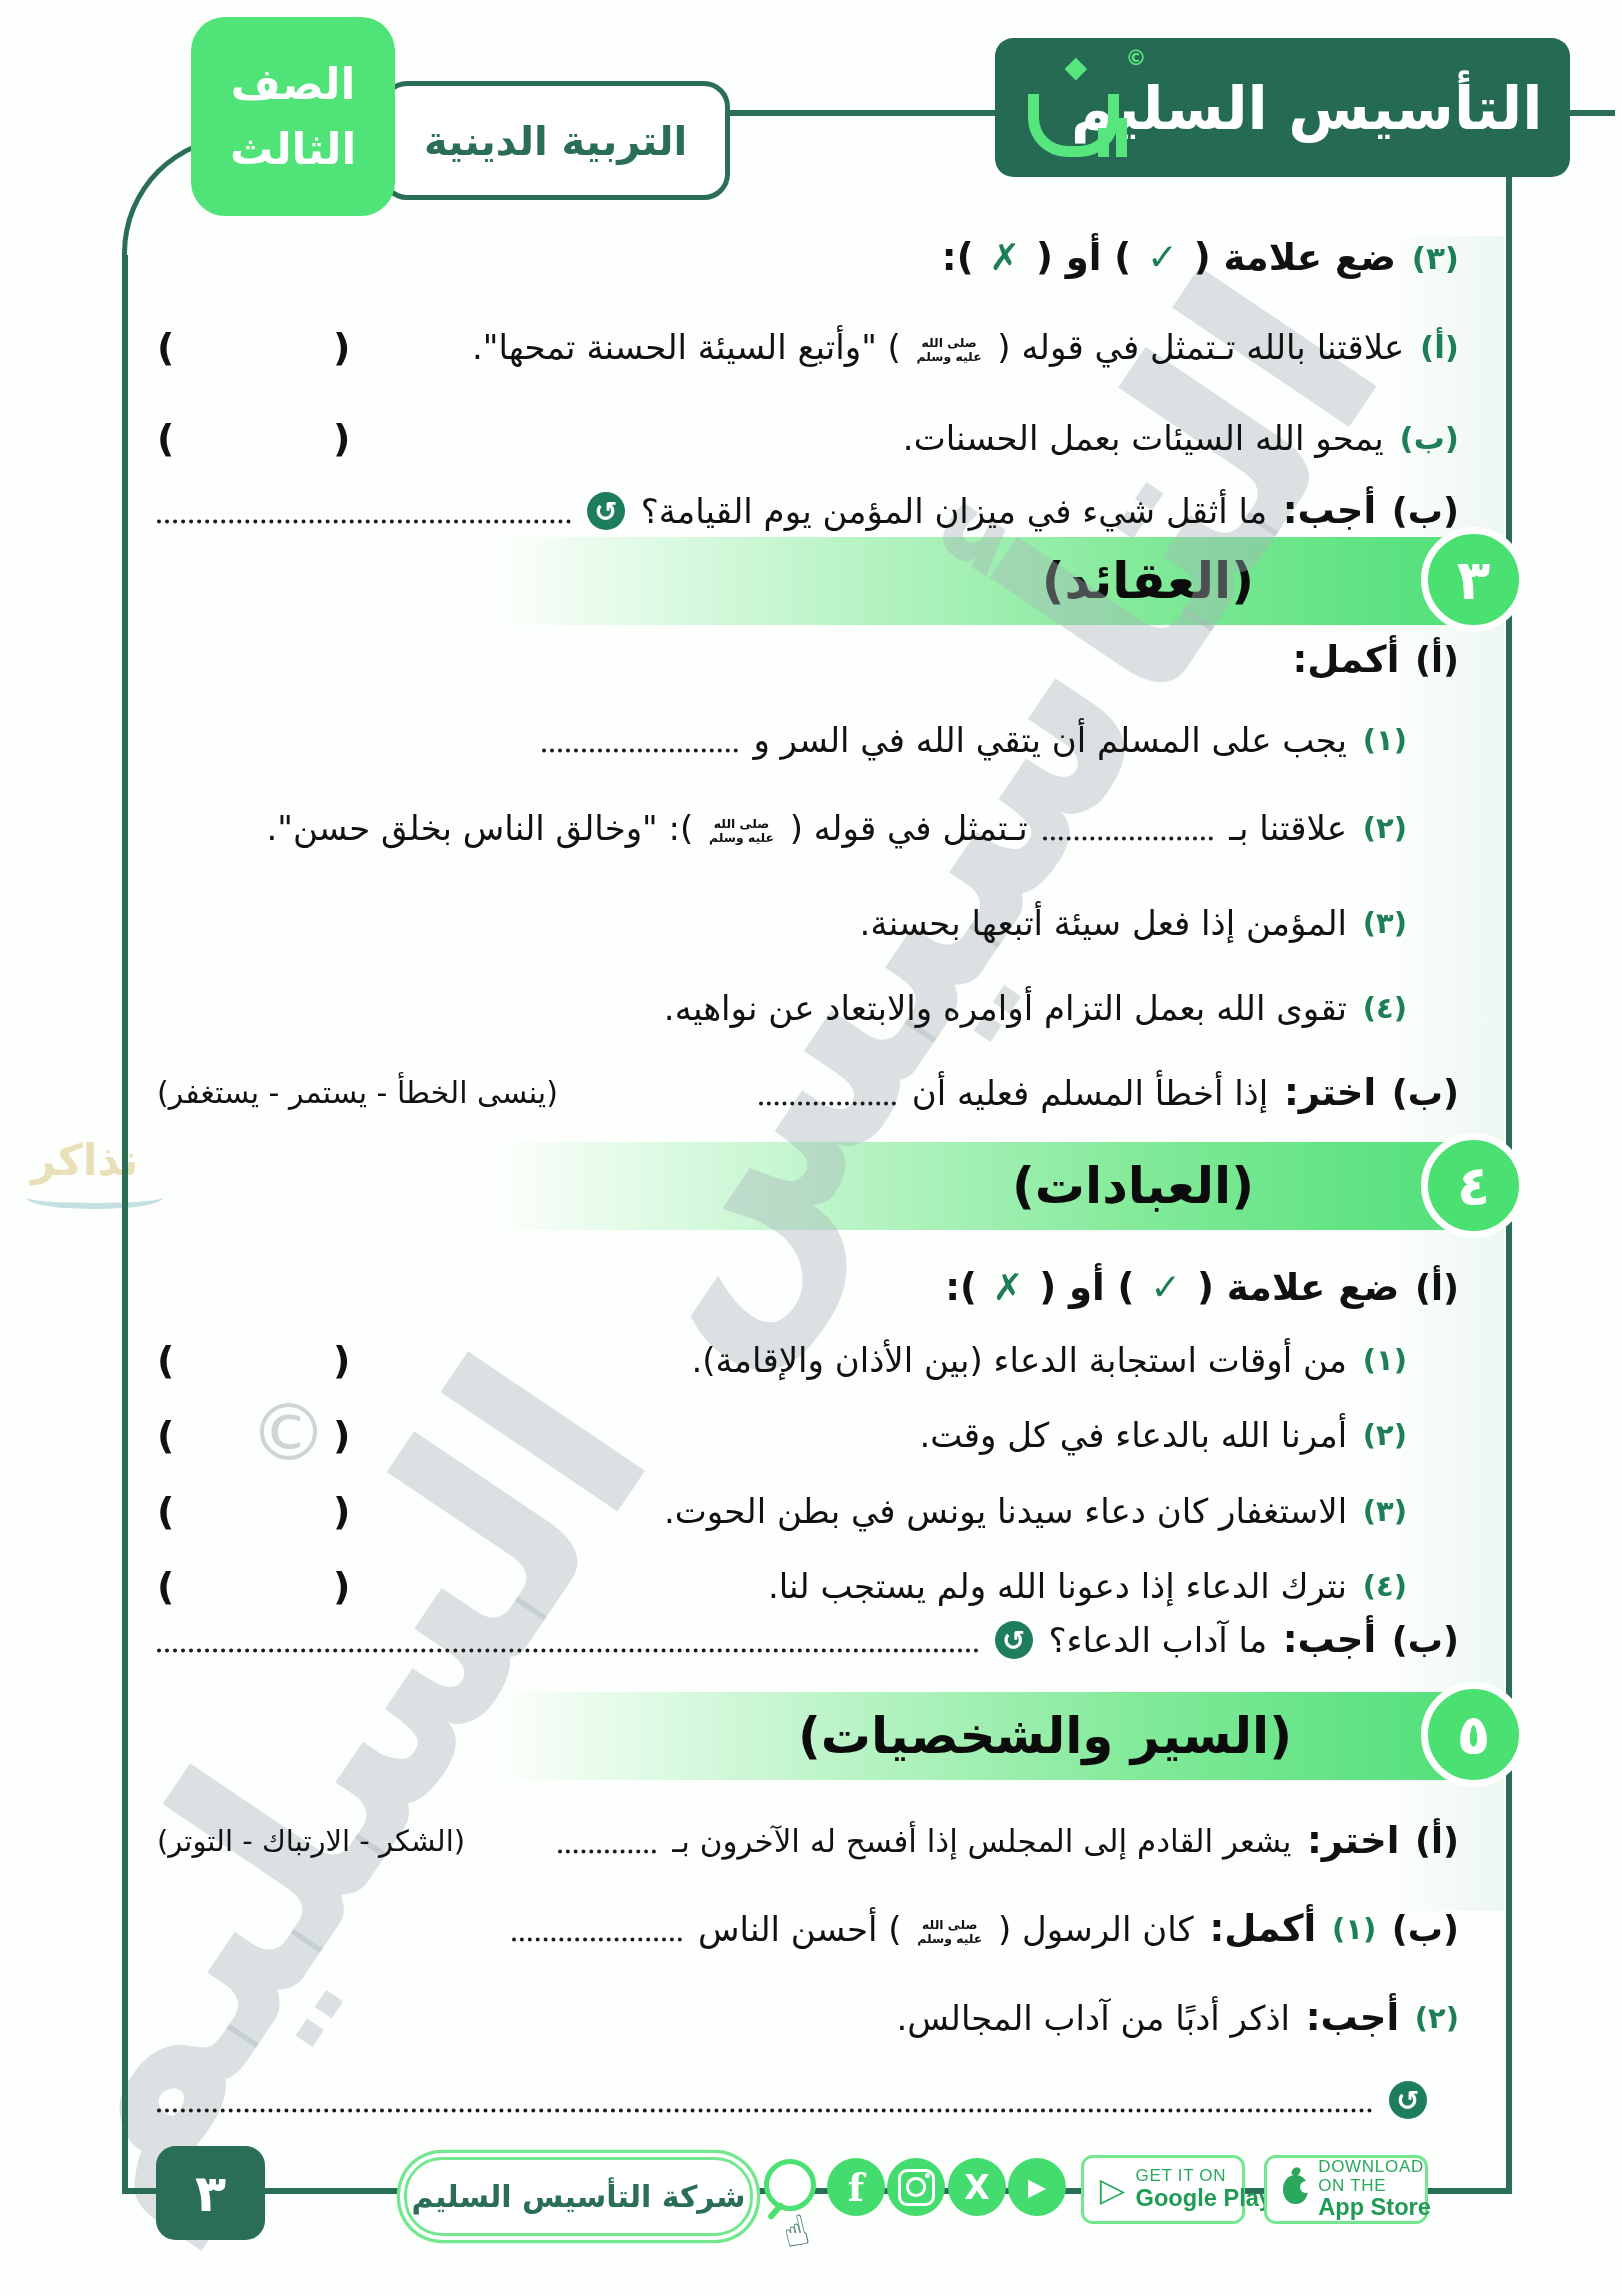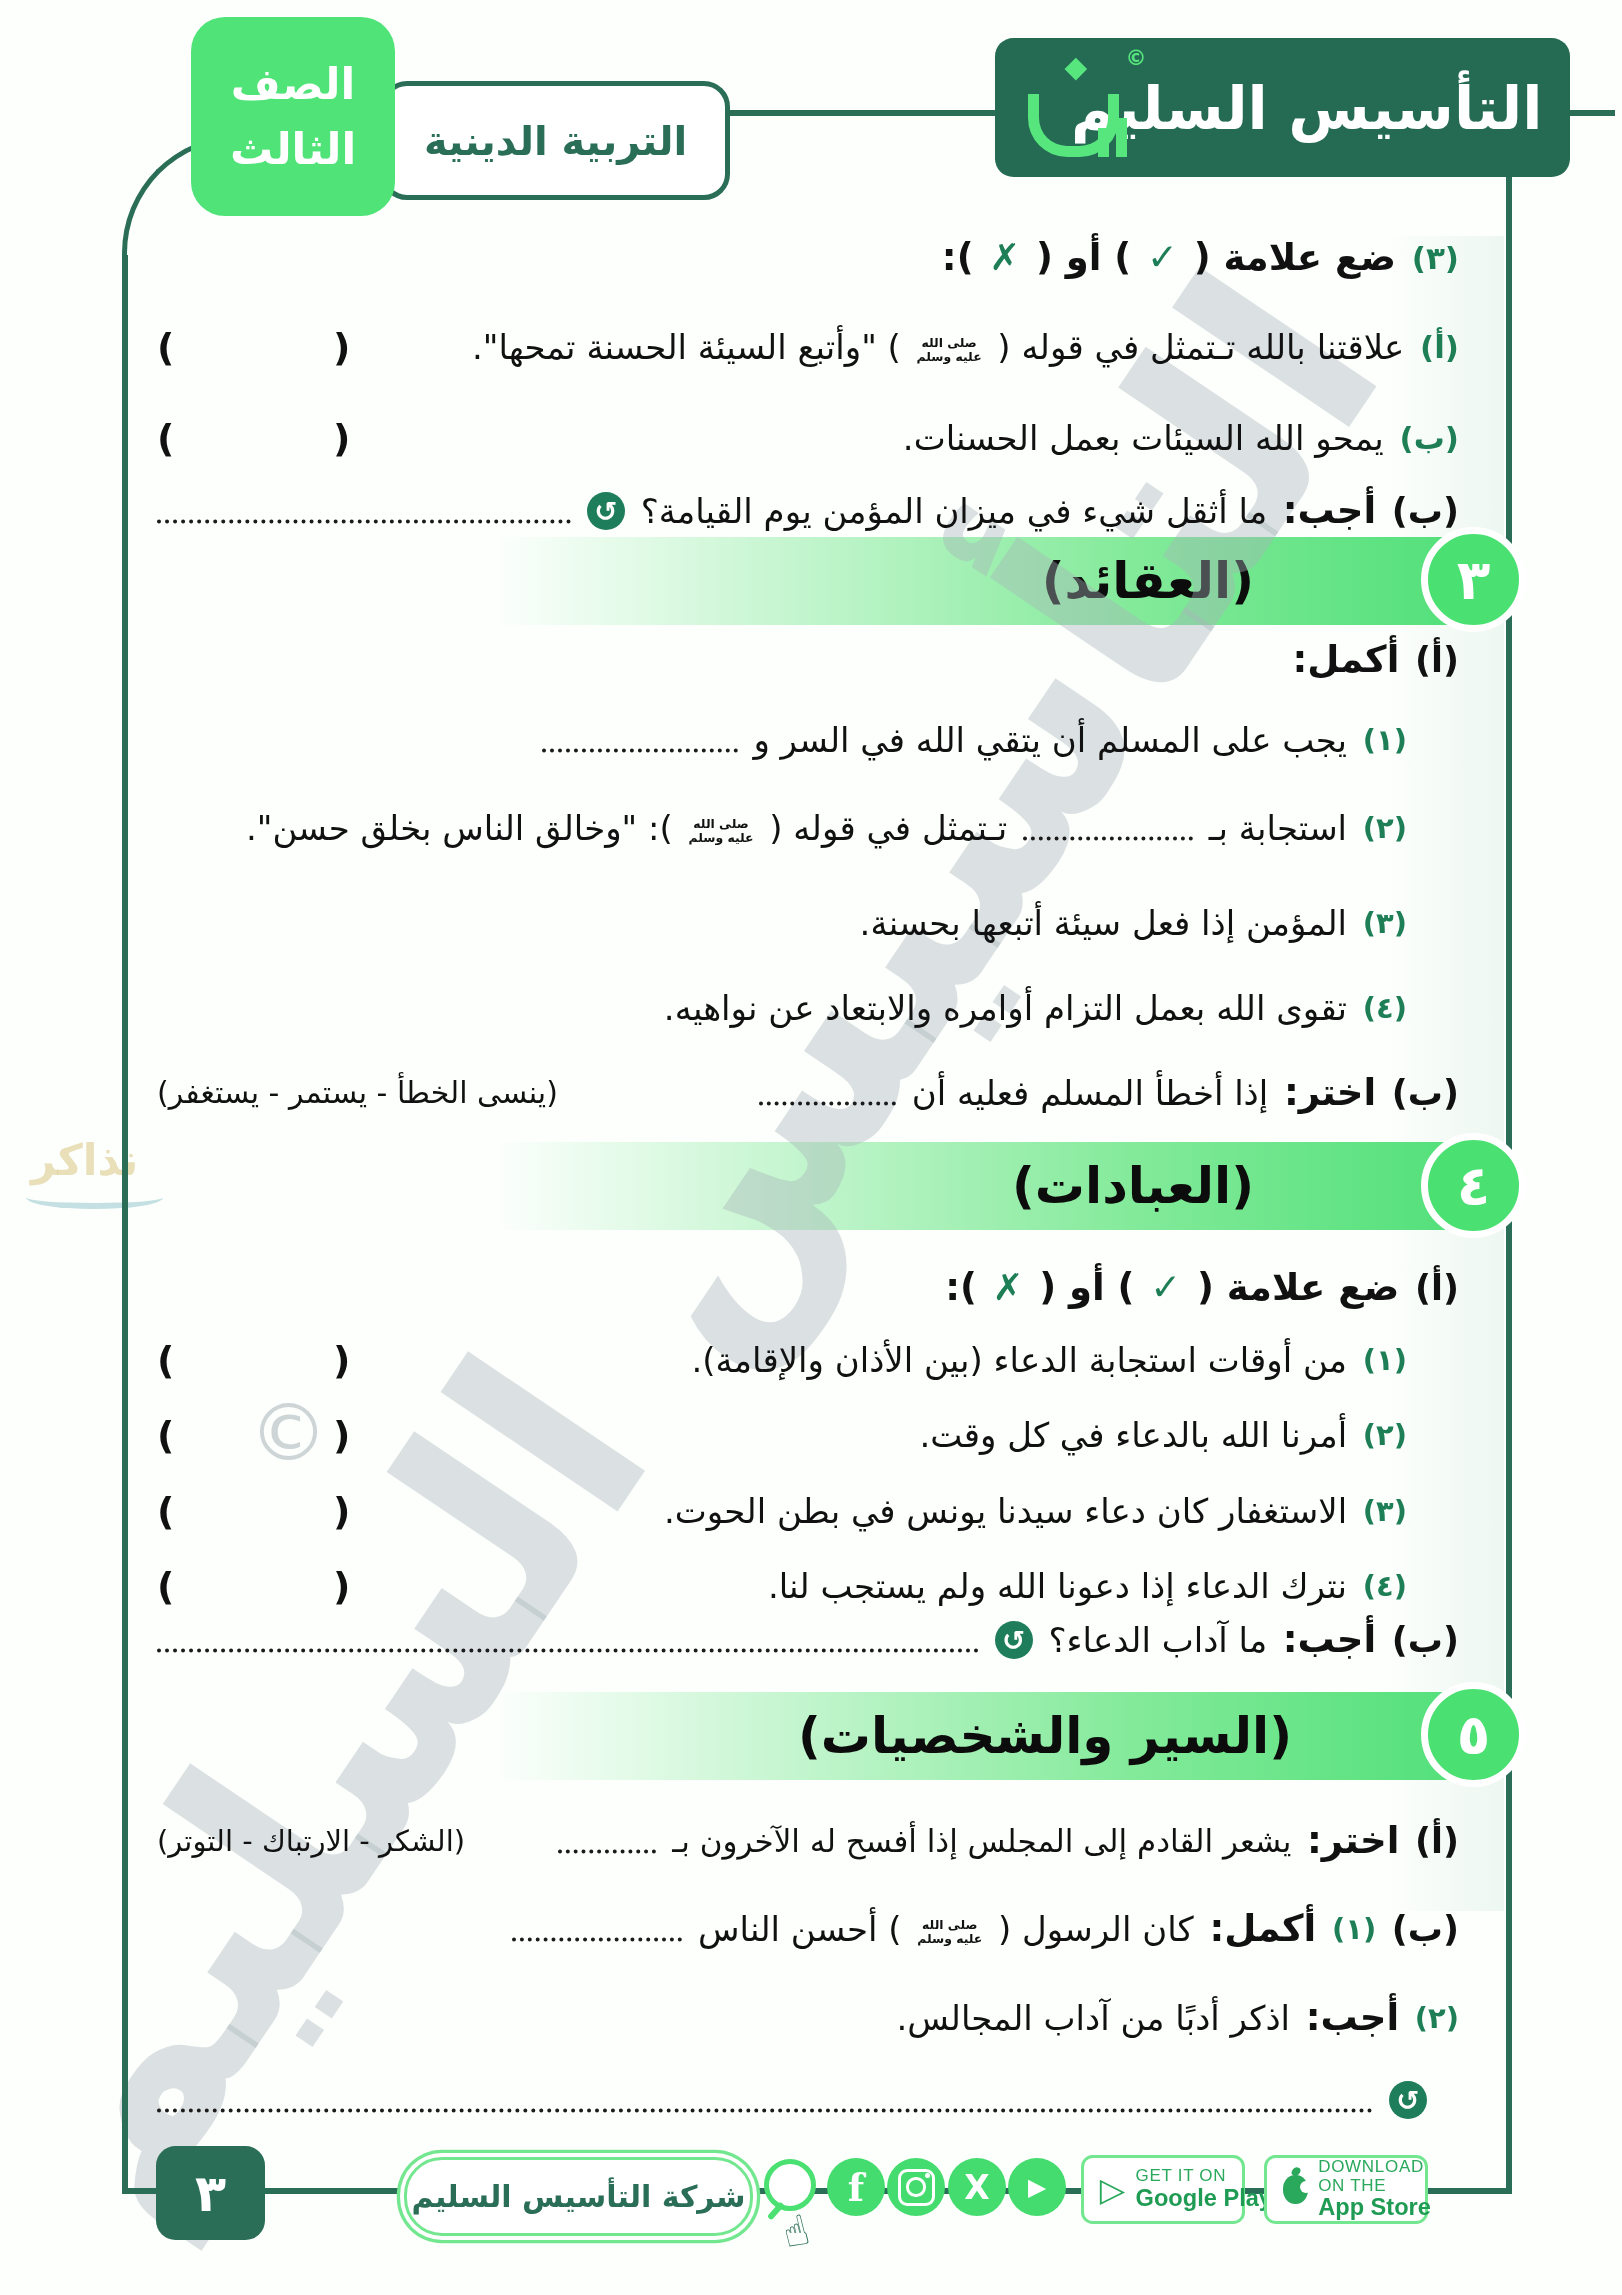--- a/index.html
+++ b/index.html
@@ -193,21 +193,21 @@
   </div>
 
   <div class="row indent" style="top:720px">
     <span class="num">(١)</span>
     <span>يجب على المسلم أن يتقي الله في السر و</span>
     <span class="dots-inline" style="width:196px"></span>
   </div>
 
   <div class="row indent" style="top:808px">
     <span class="num">(٢)</span>
-    <span>استجابة بـ</span>
+    <span>علاقتنا بـ</span>
     <span class="dots-inline" style="width:170px"></span>
     <span>تـتمثل في قوله (</span>
     <span class="sws">
       <span>صلى الله</span>
       <span>عليه وسلم</span>
     </span>
     <span>): "وخالق الناس بخلق حسن".</span>
   </div>
 
   <div class="row indent" style="top:903px">

